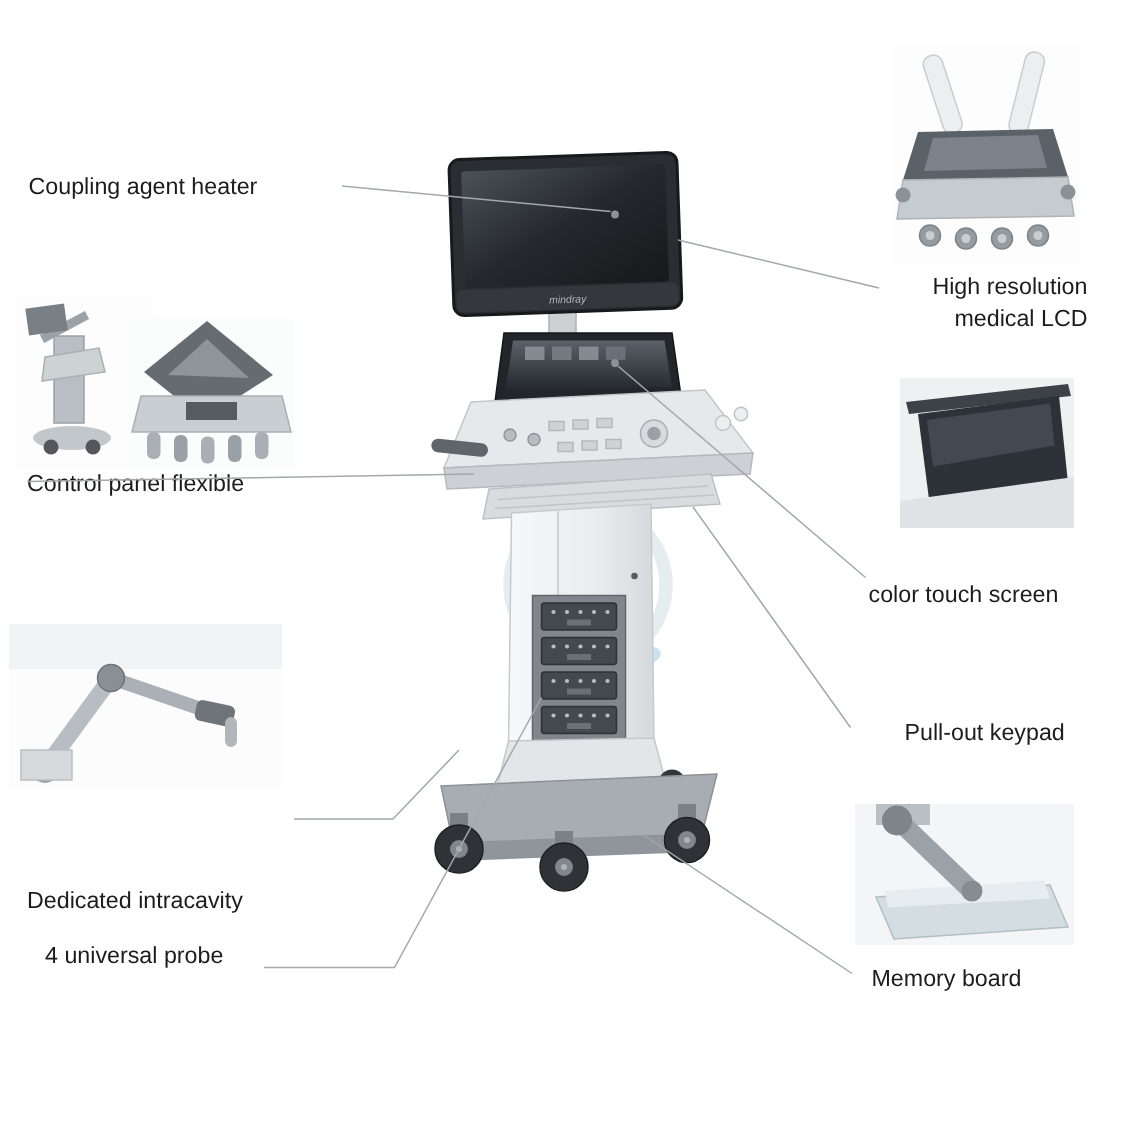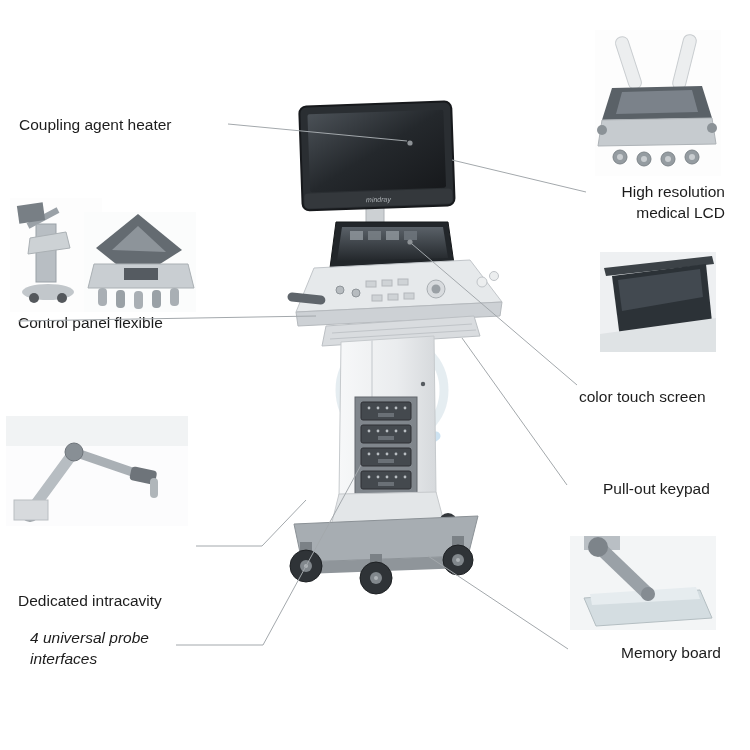--- a/index.html
+++ b/index.html
@@ -242,26 +242,25 @@
   <div class="label" style="left:18px; top:312px;">Control panel flexible</div>
 
   <div class="label" style="left:579px; top:386px;">color touch screen</div>
 
   <div class="label" style="left:575px; top:478px;margin-left:28px;">Pull-out keypad</div>
 
   <div class="label" style="left:18px; top:556px;margin-top:34px;">
     <div>Dedicated intracavity</div>
   </div>
 
-  <div class="label" style="left:30px; top:627px;font-style:italic;">
+  <div class="label" style="left:30px; top:627px;">
     <div>4 universal probe</div>
-    <div>interfaces</div>
   </div>
 
-  <div class="label" style="left:581px; top:642px;margin-left:40px;">Memory board</div>
+  <div class="label" style="left:581px; top:642px;">Memory board</div>
 
   <svg id="lines" class="layer" width="750" height="750" viewBox="0 0 750 750">
     <g stroke="#a3a8ac" stroke-width="1" fill="none">
       <path d="M228,124 L407,141"></path>
       <path d="M452,160 L586,192"></path>
       <path d="M18,321 L316,316"></path>
       <path d="M412,244 L577,385"></path>
       <path d="M462,338 L567,485"></path>
       <path d="M196,546 L262,546 L306,500"></path>
       <path d="M176,645 L263,645 L361,465"></path>

